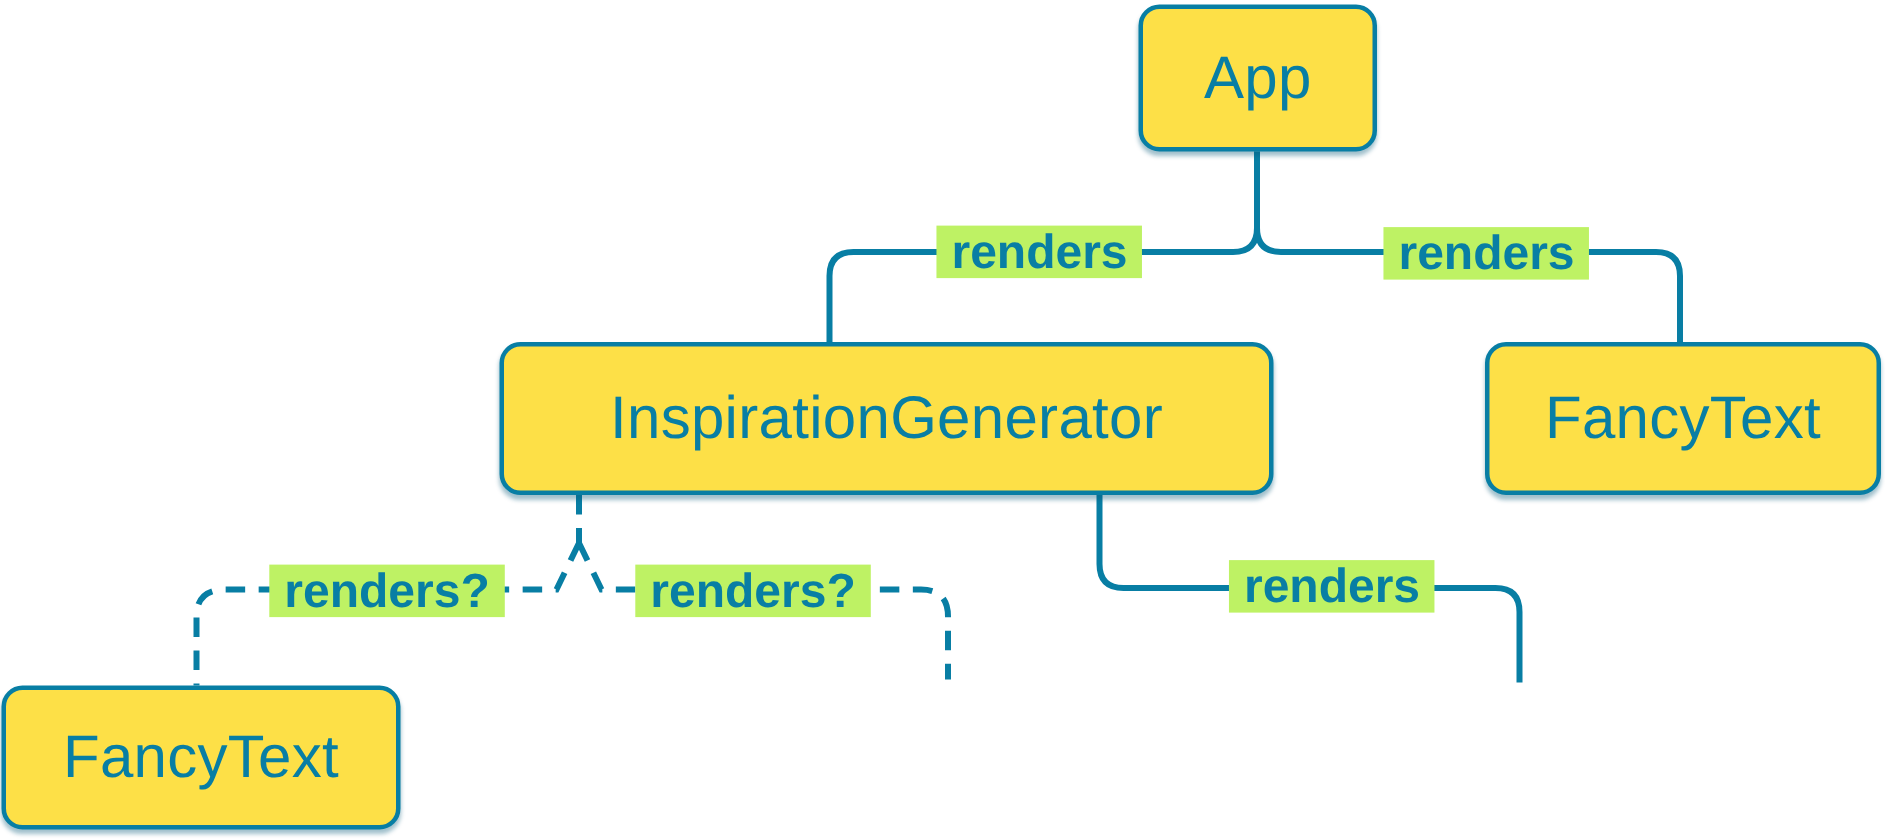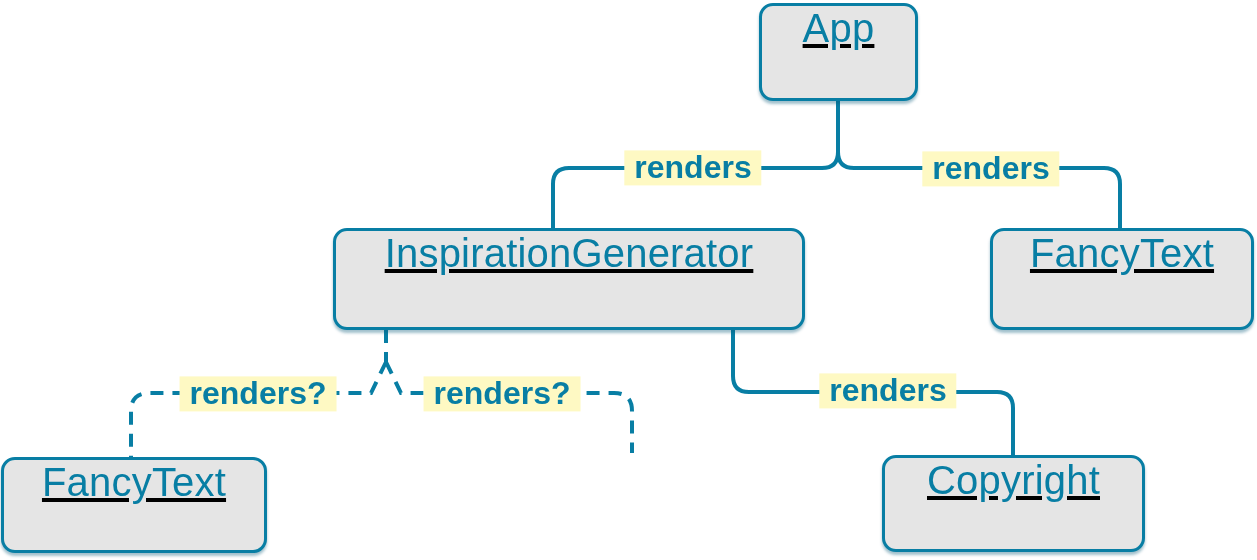--- a/index.html
+++ b/index.html
@@ -24,49 +24,49 @@
     fill: none;
     stroke: #087ea4;
     stroke-width: 4;
   }
   .edge.dashed {
     stroke-dasharray: 13 9;
   }
   .node {
     position: absolute;
     box-sizing: border-box;
-    background: #e5e5e5;
+    background: #fde047;
     border: 3px solid #087ea4;
     border-radius: 14px;
     box-shadow: 0 3px 3px rgba(7, 90, 120, 0.38);
     display: flex;
+    align-items: center;
     justify-content: center;
-    text-decoration: underline;
   }
   .node-label {
     color: #087ea4;
     font-size: 40px;
     font-weight: 500;
     letter-spacing: 0.2px;
     white-space: nowrap;
   }
   .edge-label {
     position: absolute;
     transform: translate(-50%, -50%);
-    background: #fef9c3;
+    background: #bef264;
     padding: 0 10px;
     color: #087ea4;
     font-size: 32px;
     font-weight: 700;
     white-space: nowrap;
     line-height: 1.1;
   }
   
   .n-app        { left: 759px; top: 3px;   width: 159px; height: 98px; }
-  .n-insp       { left: 333px; top: 228px; width: 472px; height: 102px; }
+  .n-insp       { left: 333px; top: 228px; width: 516px; height: 102px; }
   .n-fancy-top  { left: 990px; top: 228px; width: 264px; height: 102px; }
   .n-fancy-bot  { left: 1px;   top: 457px; width: 266px; height: 96px; }
   .n-color      { left: 538px; top: 453px; width: 182px; height: 100px; }
   .n-copyright  { left: 882px; top: 455px; width: 263px; height: 97px; }
   
   .el-1 { left: 693px; top: 168px; }
   .el-2 { left: 991px; top: 169px; }
   .el-3 { left: 258px; top: 394px; }
   .el-4 { left: 502px; top: 394px; }
   .el-5 { left: 888px; top: 391px; }
@@ -95,23 +95,20 @@
 
   <div class="node n-fancy-top">
     <span class="node-label">FancyText</span>
   </div>
 
   <div class="node n-fancy-bot">
     <span class="node-label">FancyText</span>
   </div>
 
 
-  <div class="node n-copyright">
-    <span class="node-label">Copyright</span>
-  </div>
 
   <span class="edge-label el-1">renders</span>
   <span class="edge-label el-2">renders</span>
   <span class="edge-label el-3">renders?</span>
   <span class="edge-label el-4">renders?</span>
   <span class="edge-label el-5">renders</span>
 
 </div>
 
 </body></html>

